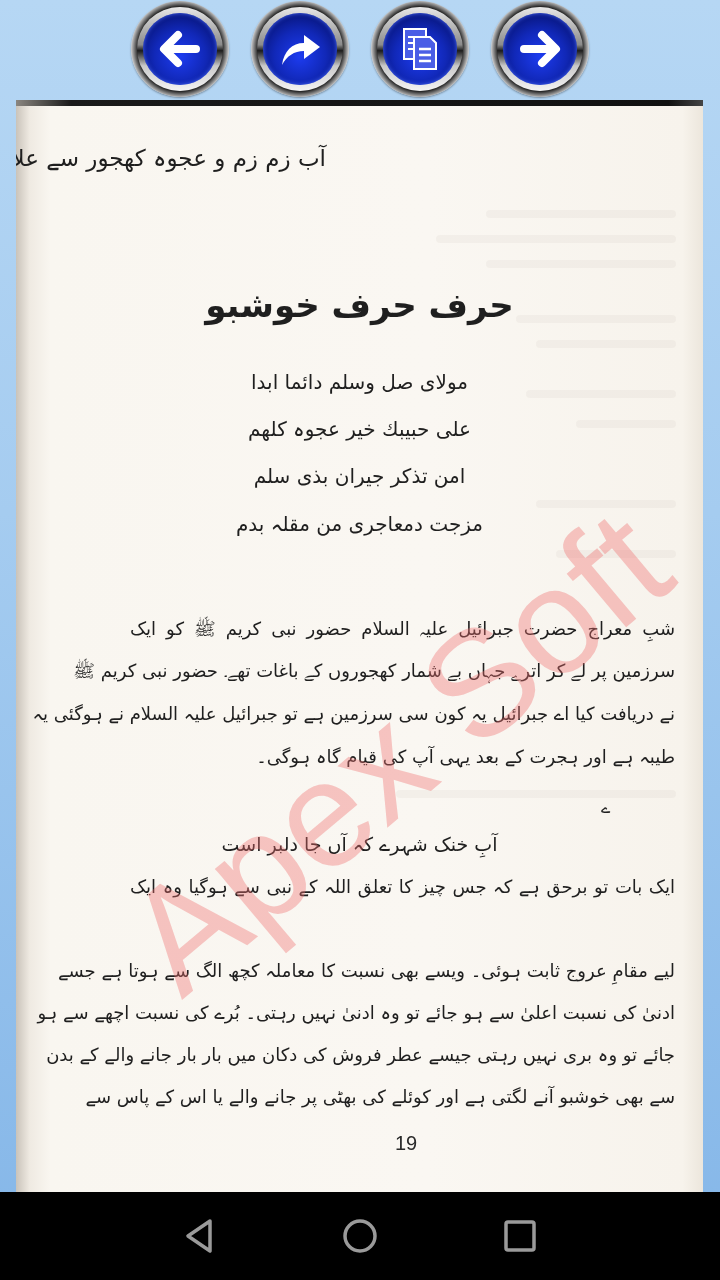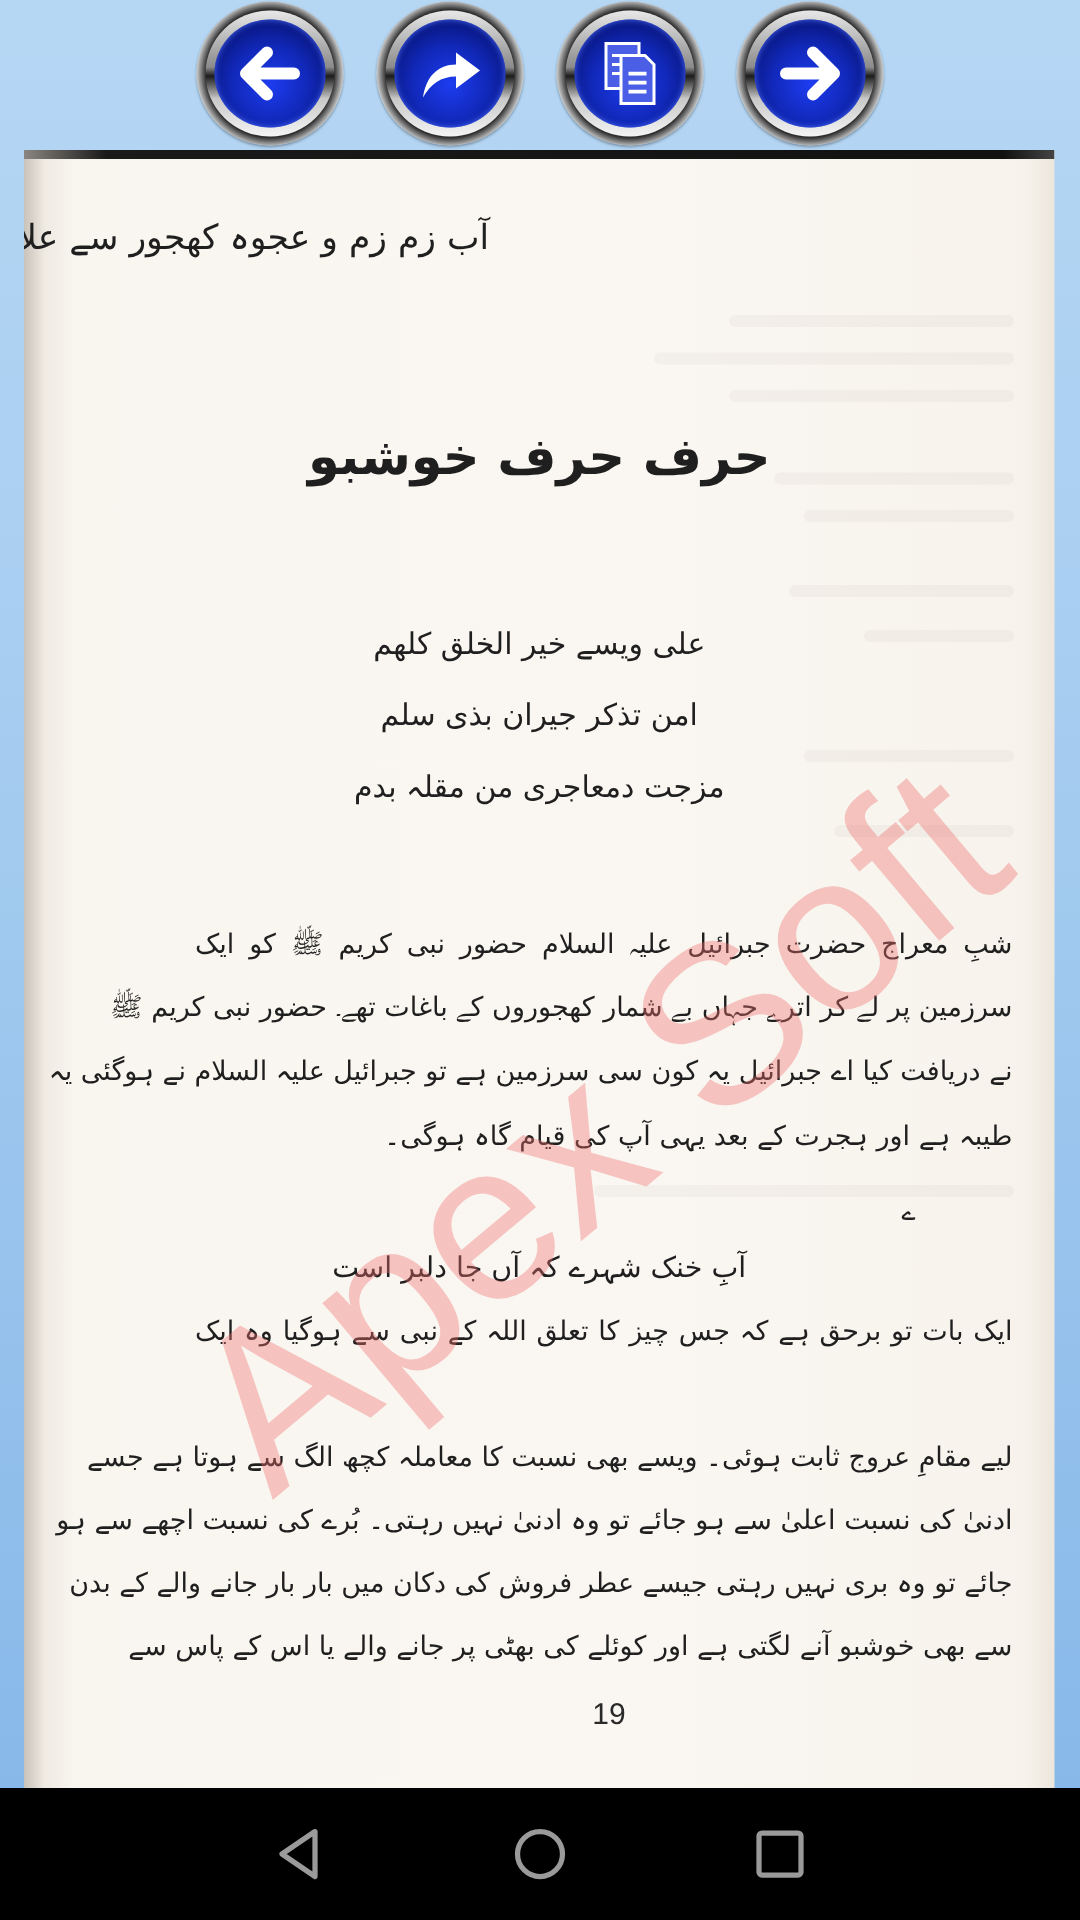--- a/index.html
+++ b/index.html
@@ -112,21 +112,22 @@
     <span style="left:510px;top:290px;width:150px"></span>
     <span style="left:560px;top:320px;width:100px"></span>
     <span style="left:520px;top:400px;width:140px"></span>
     <span style="left:540px;top:450px;width:120px"></span>
     <span style="left:380px;top:690px;width:280px"></span>
   </div>
 
   <div class="urdu running-head">آب زم زم و عجوہ کھجور سے علاج</div>
   <div class="urdu chapter-title">حرف حرف خوشبو</div>
 
-  <div class="urdu verse" style="top:317px">علی ویسے خیر الخلق کلھم</div>
+  <div class="urdu verse" style="top:270px">مولای صل وسلم دائما ابدا</div>
+  <div class="urdu verse" style="top:317px">علی حبیبك خیر عجوہ کلھم</div>
   <div class="urdu verse" style="top:364px">امن تذکر جیران بذی سلم</div>
   <div class="urdu verse" style="top:412px">مزجت دمعاجری من مقلہ بدم</div>
 
   <div class="urdu body-line" style="top:560px">سرزمین پر لے کر اترے جہاں بے شمار کھجوروں کے باغات تھے۔ حضور نبی کریم ﷺ</div>
   <div class="urdu body-line" style="top:518px">شبِ معراج حضرت جبرائیل علیہ السلام حضور نبی کریم ﷺ کو ایک</div>
   <div class="urdu body-line" style="top:603px">نے دریافت کیا اے جبرائیل یہ کون سی سرزمین ہے تو جبرائیل علیہ السلام نے ہوگئی یہ</div>
   <div class="urdu body-line" style="top:646px;text-align:center;text-align-last:right">طیبہ ہے اور ہجرت کے بعد یہی آپ کی قیام گاہ ہوگی۔</div>
 
   <div class="urdu stanza-mark">ے</div>
   <div class="urdu poem-line" style="top:733px">آبِ خنک شہرے کہ آں جا دلبر است</div>

